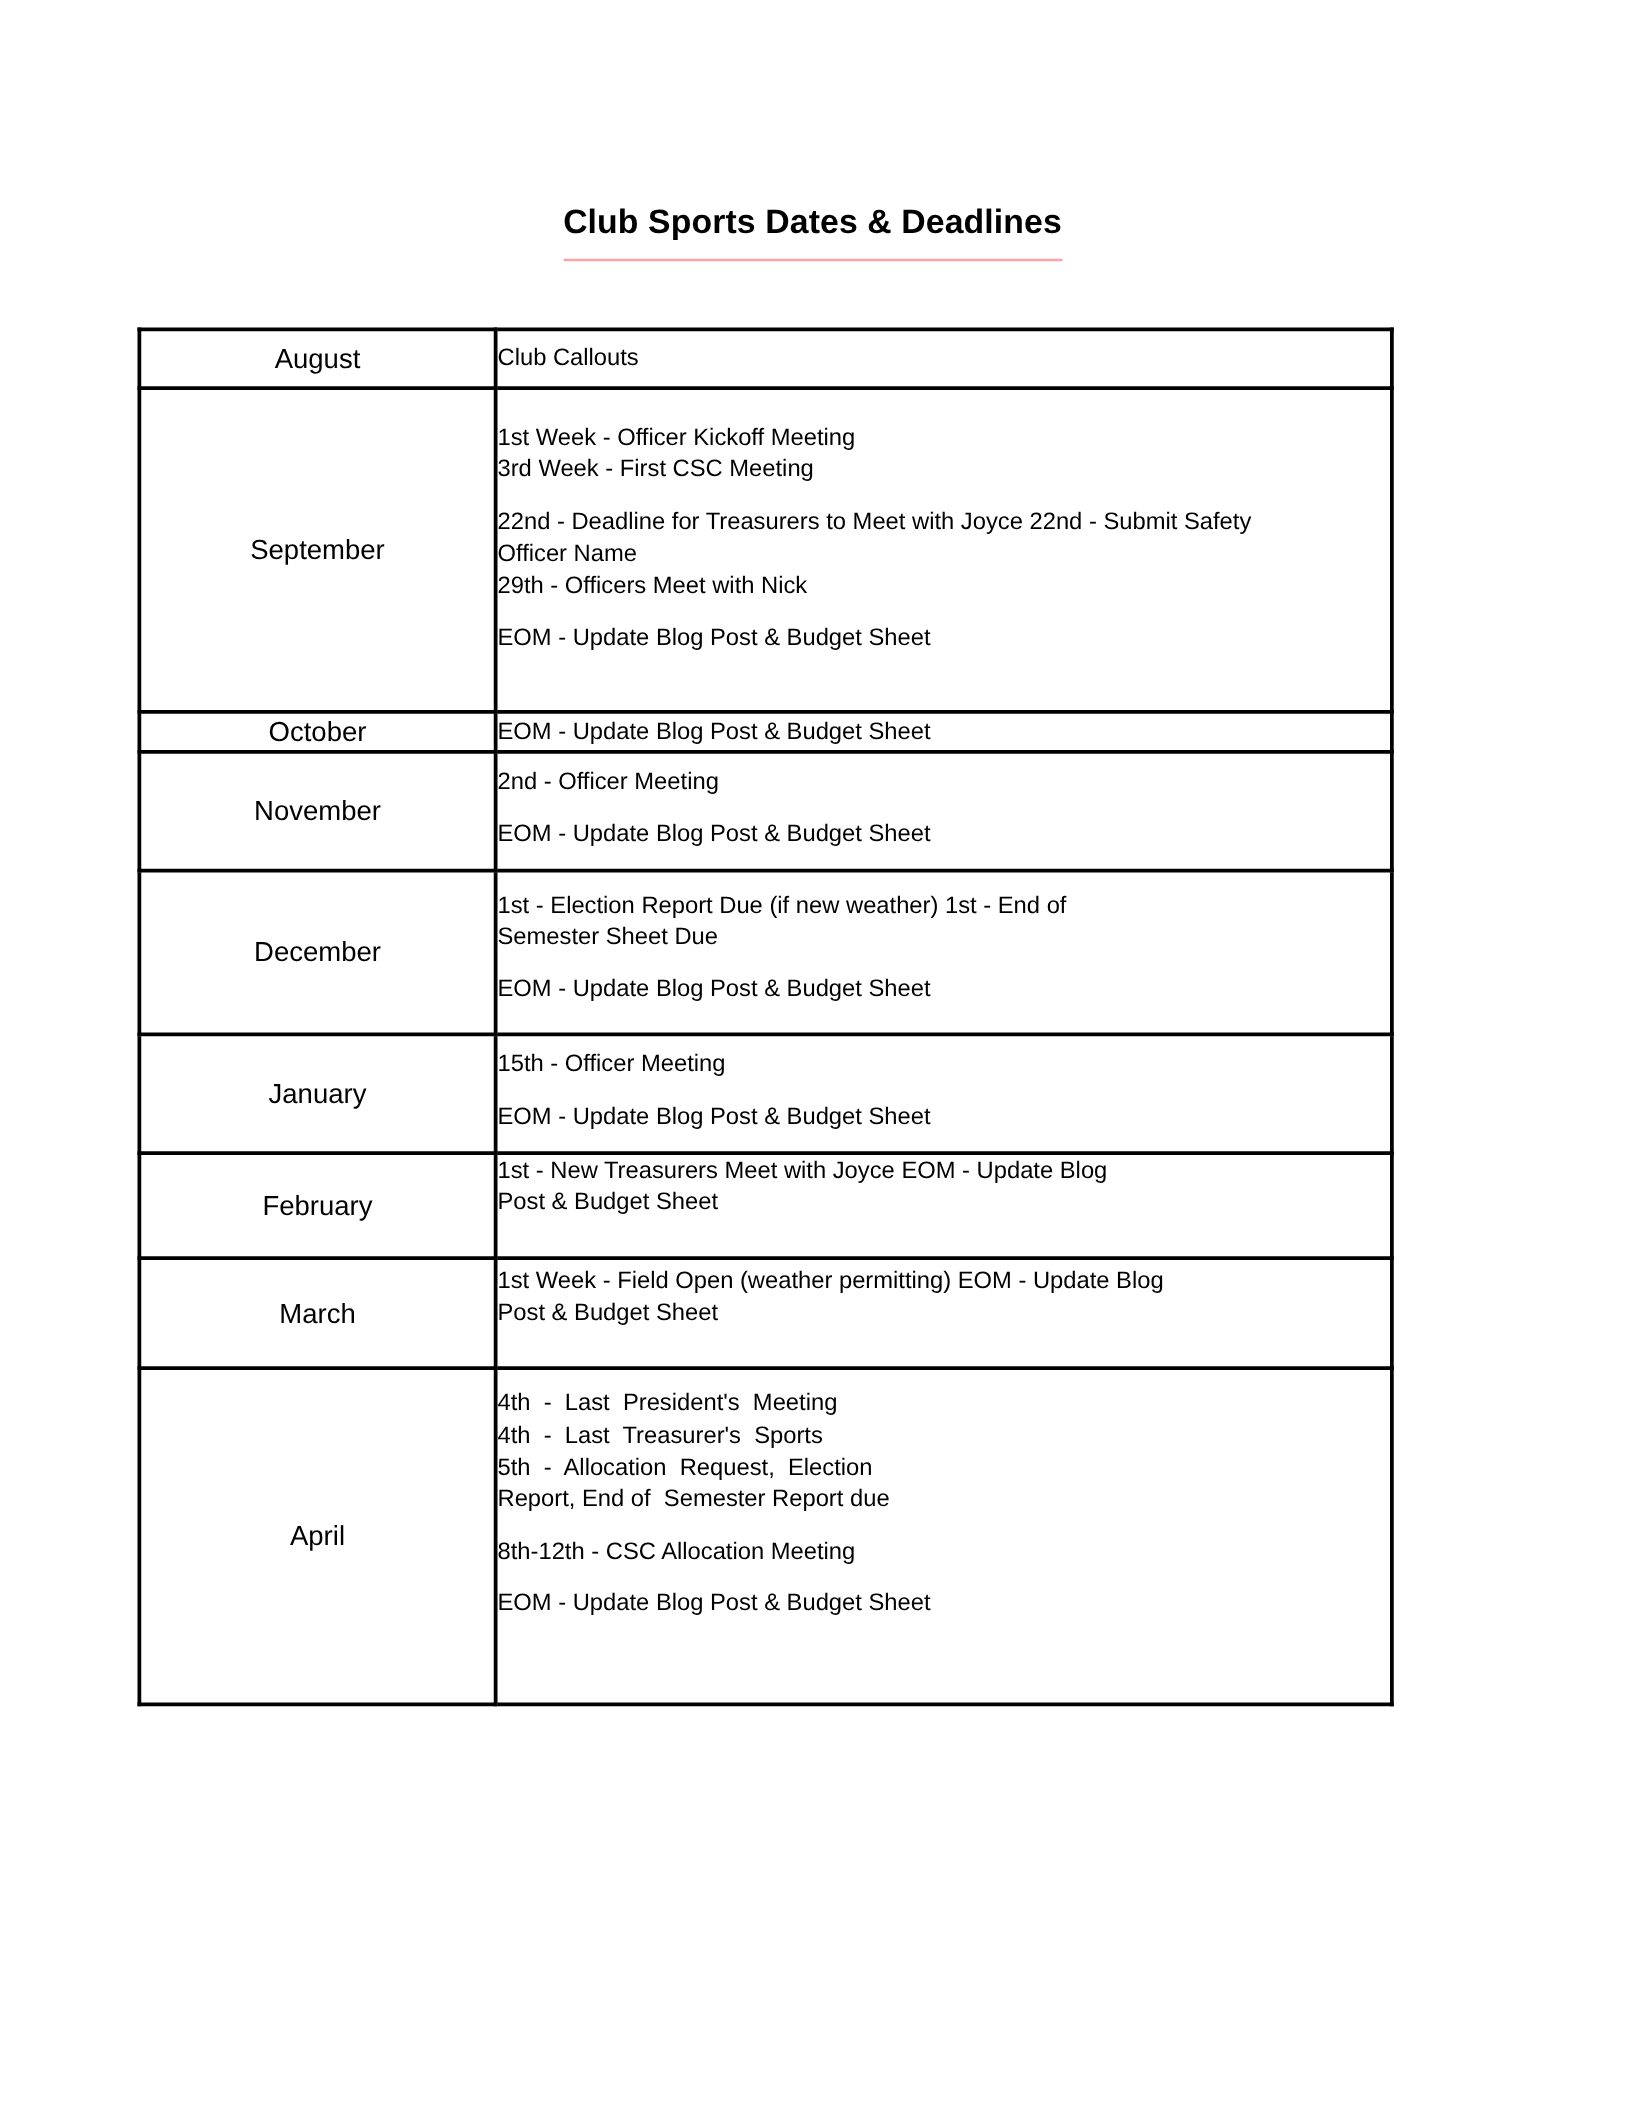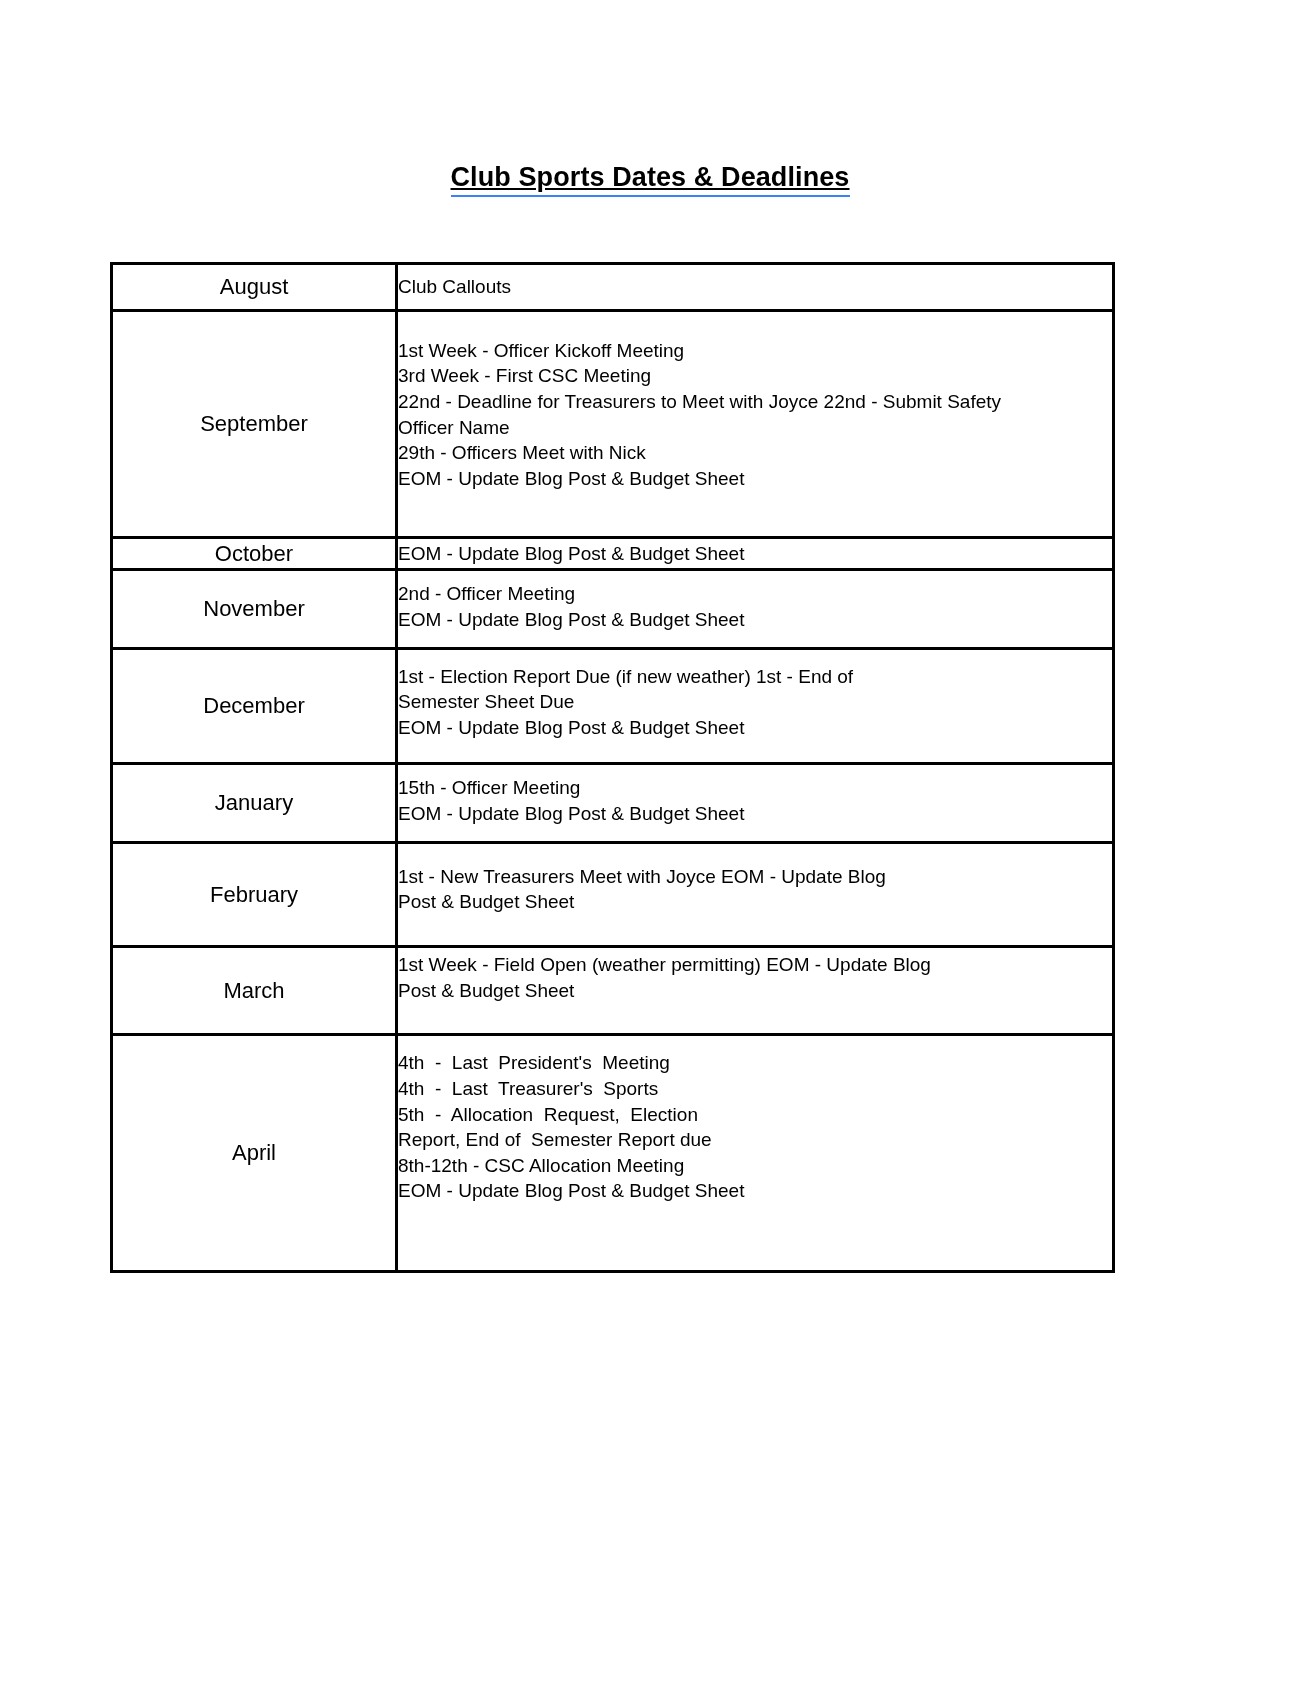--- a/index.html
+++ b/index.html
@@ -26,24 +26,23 @@
     position: absolute;
     top: 162px;
     left: 0;
     width: 1300px;
     text-align: center;
     font-size: 27px;
     font-weight: bold;
     letter-spacing: 0.1px;
   }
   .doc-title span.t {
-    border-bottom: 2px solid #3b82f6;
-    padding-bottom: 2px;
+    border-bottom: 2px solid #fca5a5;
+    padding-bottom: 14px;
     display: inline-block;
-    text-decoration: underline;
   }
 
   .schedule-wrap {
     position: absolute;
     top: 262px;
     left: 110px;
     width: 996px;
   }
   table.schedule {
     border-collapse: collapse;
@@ -67,20 +66,21 @@
     text-align: left;
     font-size: 19px;
     padding: 10px 0 10px 10px;
     line-height: 1.35;
   }
   .line {
     display: block;
     white-space: pre-wrap;
   }
   .gap-before {
+    margin-top: 16px;
   }
   .tight {
     margin-top: 0;
   }
   
   .just {
     display: block;
     white-space: pre;
   }
   .row-header td.month-cell,
@@ -162,21 +162,21 @@
           <td class="detail-cell" style="padding-top:10px;padding-bottom:14px;">
             <span class="line">15th - Officer Meeting</span>
             <span class="line gap-before">EOM - Update Blog Post &amp; Budget Sheet</span>
           </td>
         </tr>
 
         <tr>
           <td class="month-cell">
             <span class="line">February</span>
           </td>
-          <td class="detail-cell" style="padding-top:20px;padding-bottom:30px;margin-top:46px;">
+          <td class="detail-cell" style="padding-top:0;padding-bottom:30px;margin-top:46px;">
             <span class="line">1st - New Treasurers Meet with Joyce EOM - Update Blog</span>
             <span class="line tight">Post &amp; Budget Sheet</span>
           </td>
         </tr>
 
         <tr>
           <td class="month-cell">
             <span class="line">March</span>
           </td>
           <td class="detail-cell" style="padding-top:4px;padding-bottom:30px;">

